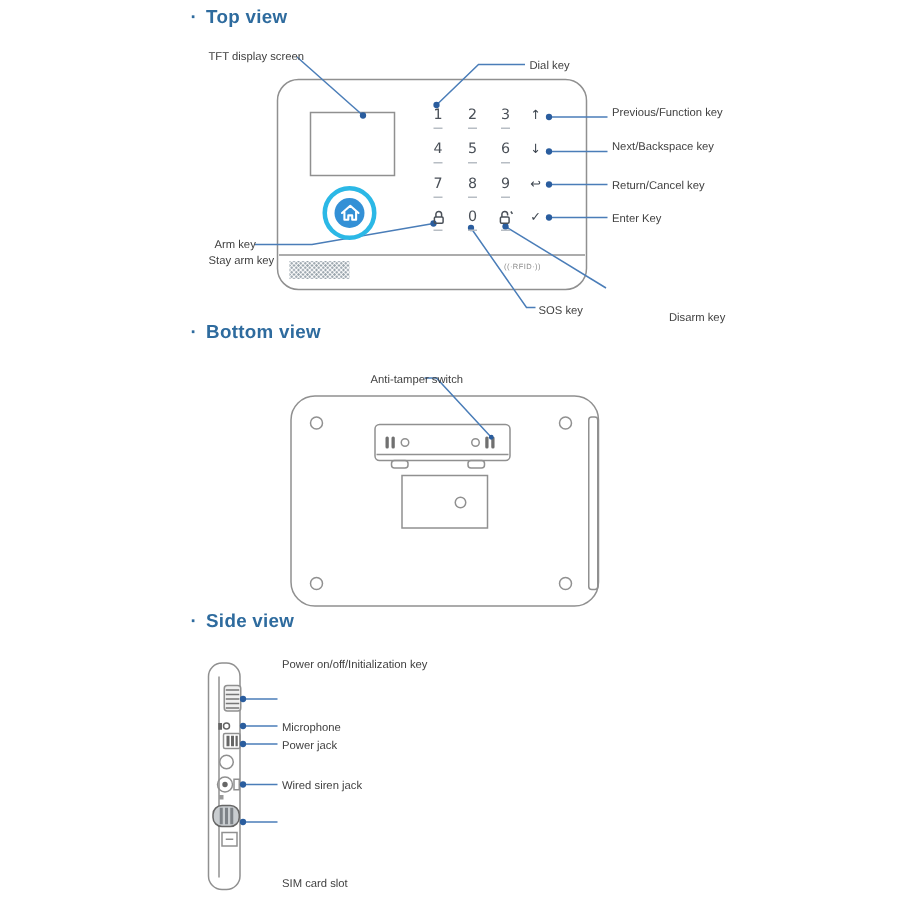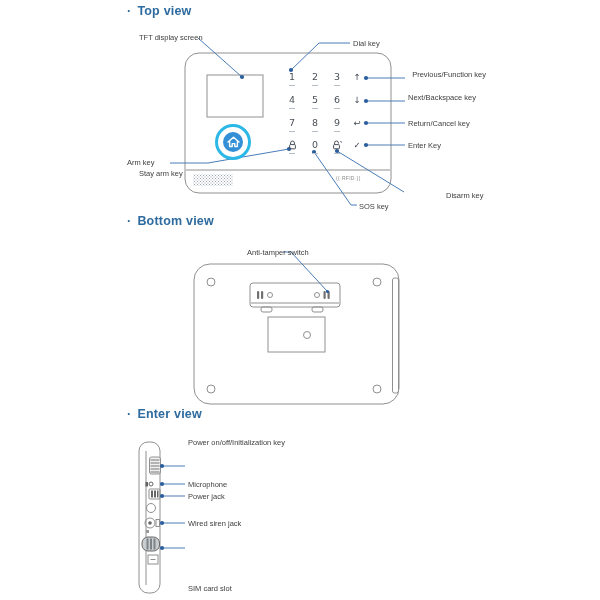--- a/index.html
+++ b/index.html
@@ -127,21 +127,21 @@
       <circle cx="162" cy="466" r="2.1"></circle>
       <circle cx="162" cy="484" r="2.1"></circle>
       <circle cx="162" cy="496" r="2.1"></circle>
       <circle cx="162" cy="523" r="2.1"></circle>
       <circle cx="162" cy="548" r="2.1"></circle>
     </g>
   </svg>
 
   <div class="hdr" style="left:127px;top:4px;"><span class="b">·</span><span>Top view</span></div>
   <div class="hdr" style="left:127px;top:214px;"><span class="b">·</span><span>Bottom view</span></div>
-  <div class="hdr" style="left:127px;top:407px;"><span class="b">·</span><span>Enter view</span></div>
+  <div class="hdr" style="left:127px;top:407px;"><span class="b">·</span><span>Side view</span></div>
 
   <div id="grille"></div>
   <div id="rfid">((·RFID·))</div>
   <div id="home-btn">
     <div id="home-inner">
       <svg width="13" height="12" viewBox="0 0 13 12">
         <path d="M1 6 L6.5 1.2 L12 6 M2.6 5.3 V10.5 H5.2 V7.6 H7.8 V10.5 H10.4 V5.3" stroke="#ffffff" stroke-width="1.4" fill="none" stroke-linecap="round" stroke-linejoin="round"></path>
       </svg>
     </div>
   </div>
@@ -212,27 +212,27 @@
       <line x1="8.6" y1="1" x2="9.6" y2="2.6" stroke="#4a5058" stroke-width="1"></line>
     </svg>
     <span class="ksub"></span>
   </div>
   <div class="key kc4 kr4">
       <span class="kg arrowg">✓</span>
     </div>
 
   <div class="lbl" style="left:139px;top:33px;text-align:center;">TFT display screen</div>
   <div class="lbl" style="left:353px;top:39px;">Dial key</div>
-  <div class="lbl wrap" style="left:408px;top:70px;text-align:right;">Previous/Function key</div>
+  <div class="lbl wrap" style="left:408px;top:70px;">Previous/Function key</div>
   <div class="lbl wrap" style="left:408px;top:93px;">Next/Backspace key</div>
   <div class="lbl" style="left:408px;top:119px;">Return/Cancel key</div>
   <div class="lbl" style="left:408px;top:141px;">Enter Key</div>
-  <div class="lbl" style="left:127px;top:158px;">Arm key</div>
+  <div class="lbl" style="left:143px;top:158px;">Arm key</div>
   <div class="lbl" style="left:139px;top:169px;">Stay arm key</div>
-  <div class="lbl" style="left:408px;top:191px;padding-left:38px;">Disarm key</div>
+  <div class="lbl" style="left:408px;top:207px;padding-left:38px;">Disarm key</div>
   <div class="lbl" style="left:359px;top:202px;">SOS key</div>
 
   <div class="lbl" style="left:223px;top:248px;margin-left:24px;">Anti-tamper switch</div>
 
   <div class="lbl" style="left:188px;top:438px;">Power on/off/Initialization key</div>
   <div class="lbl" style="left:188px;top:480px;">Microphone</div>
   <div class="lbl" style="left:188px;top:492px;">Power jack</div>
   <div class="lbl" style="left:188px;top:519px;">Wired siren jack</div>
   <div class="lbl" style="left:188px;top:544px;margin-top:40px;">SIM card slot</div>
 

